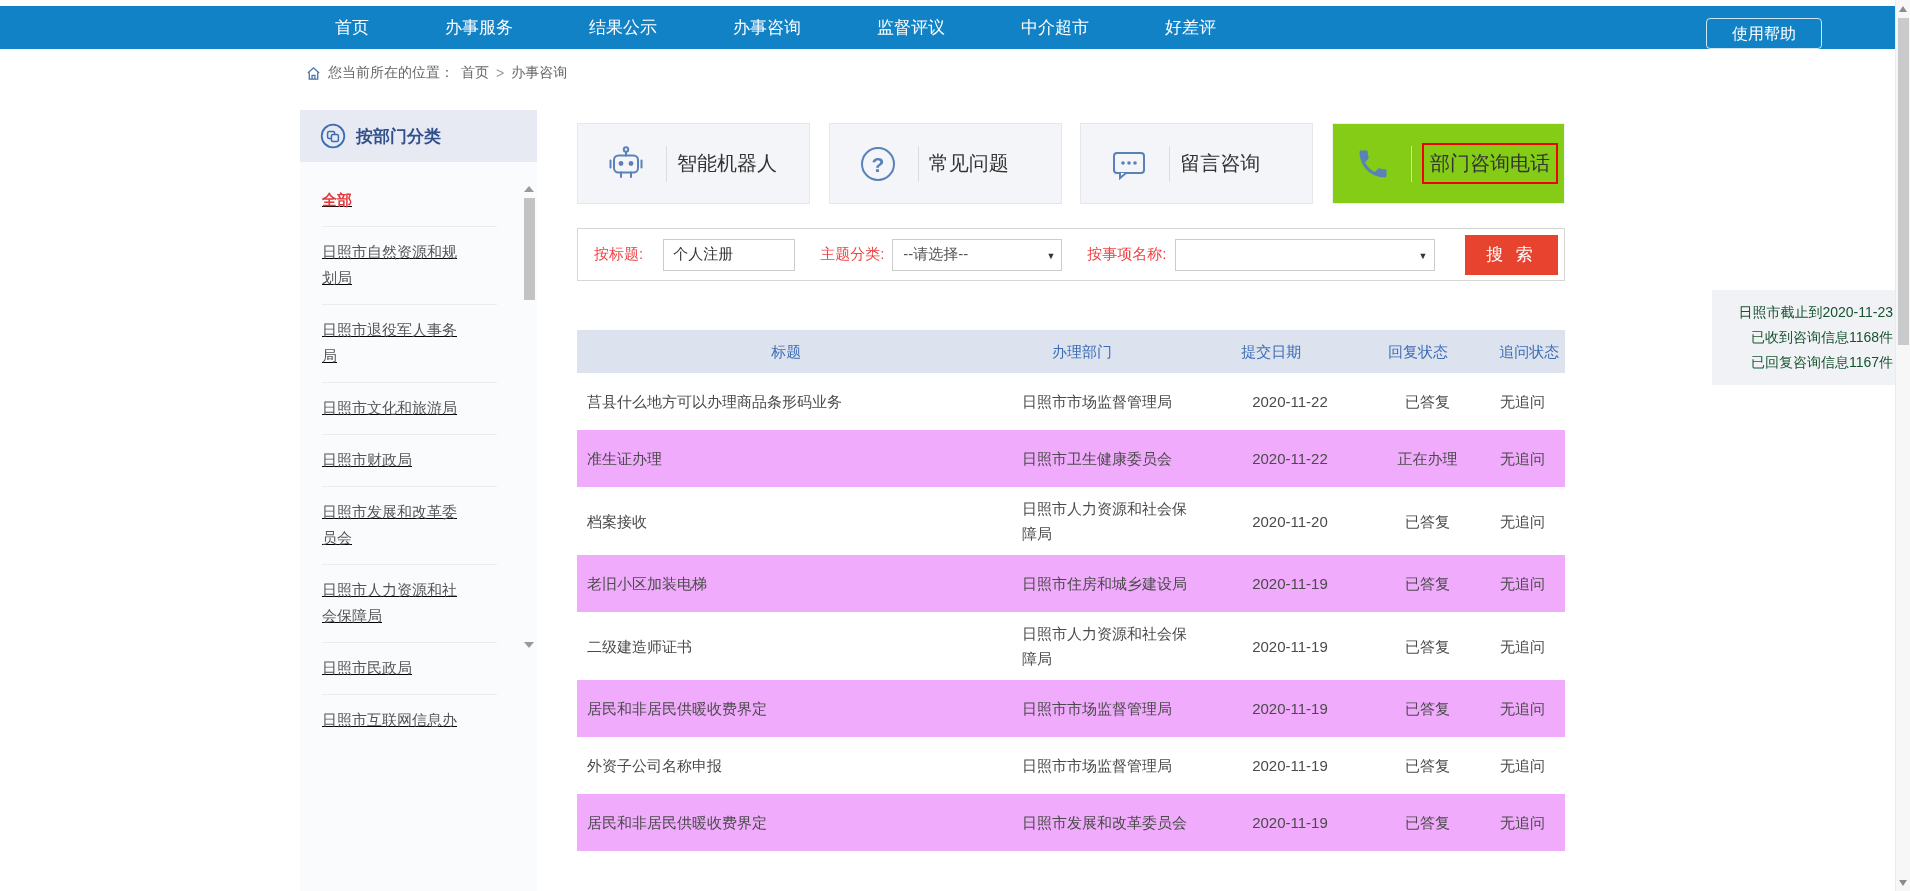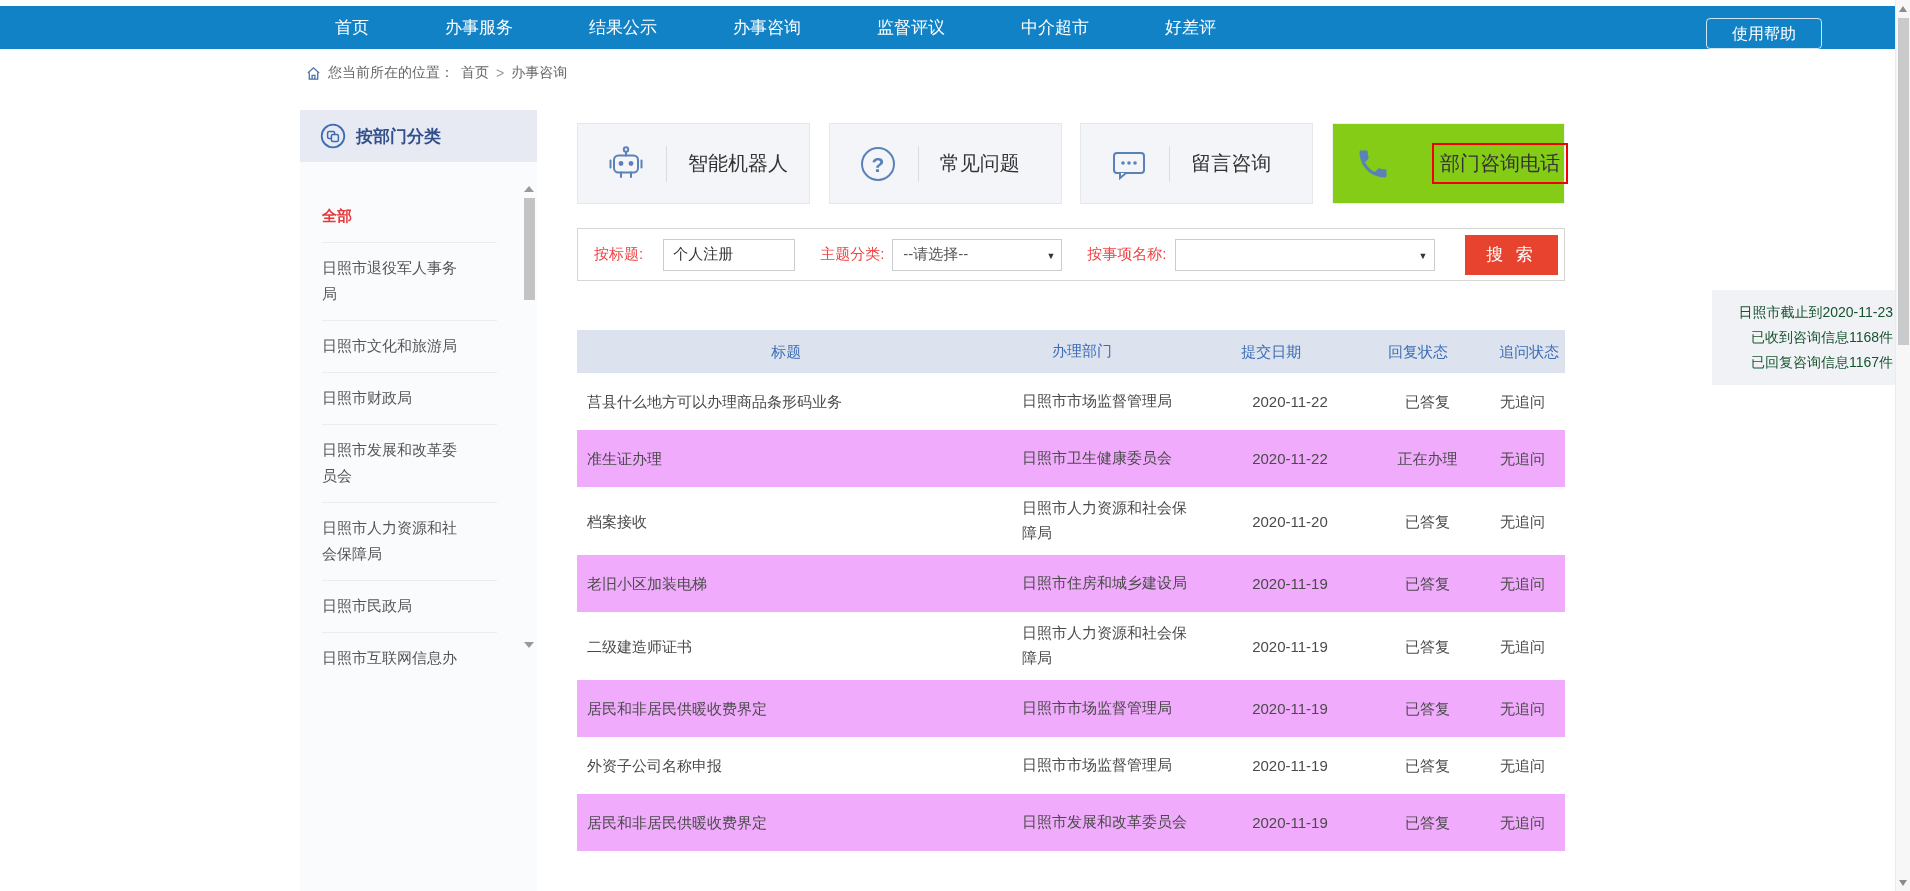--- a/index.html
+++ b/index.html
@@ -21,21 +21,21 @@
   .breadcrumb { position:absolute; left:306px; top:64px; display:flex; align-items:center; gap:7px;
     font-size:14px; color:#666; }
   .breadcrumb .link { color:#666; cursor:pointer; }
   .crumb-sep { color:#999; }
 
   
   .sidebar { position:absolute; left:300px; top:110px; width:237px; height:781px; background:#fafbfd; }
   .sidebar-header { height:52px; background:#e7eaf3; display:flex; align-items:center;
     padding-left:20px; gap:10px; }
   .sidebar-title { color:#32508c; font-size:17px; font-weight:bold; }
-  .sidebar-list { padding-top:28px; }
+  .sidebar-list { padding-top:12px;text-decoration:underline; }
   .sidebar-item { position:relative; padding:13px 70px 13px 22px; font-size:15px; color:#555;
     line-height:26px; cursor:pointer; }
   .sidebar-item:not(:first-child)::before { content:""; position:absolute; top:0; left:22px; right:40px;
     border-top:1px solid #ececee; }
   .sidebar-item.active { color:#e4393c; font-weight:bold; }
   
   .side-scroll-up, .side-scroll-down { position:absolute; right:3px; width:0; height:0;
     border-left:5px solid transparent; border-right:5px solid transparent; }
   .side-scroll-up { top:76px; border-bottom:6px solid #9a9a9a; }
   .side-scroll-down { top:532px; border-top:6px solid #9a9a9a; }
@@ -43,21 +43,21 @@
 
   
   .main { position:absolute; left:577px; top:123px; width:988px; }
 
   .tabs { display:flex; justify-content:space-between; }
   .tab { width:233px; height:81px; background:#f3f5f8; border:1px solid #e4e7ec;
     display:flex; align-items:center; cursor:pointer; }
   .tab.selected { background:#84cc16; border-color:#efefef; }
   .tab-icon { margin-left:28px; flex:0 0 auto; display:flex; }
   .tab-divider { width:1px; height:36px; background:#d8dde5; margin-left:20px; }
-  .tab-label { margin-left:21px; font-size:20px; color:#333; white-space:nowrap; }
+  .tab-label { margin-left:10px; font-size:20px; color:#333; white-space:nowrap; }
   .red-annotation { border:2px solid #f20000; padding:5px 6px; }
   .tab.selected .tab-icon { margin-left:22px; }
 
   
   .search-box { position:absolute; left:0; top:105px; width:988px; height:53px;
     border:1px solid #d6d6d6; background:#fff; display:flex; align-items:center; padding-left:16px; }
   .search-label { font-size:15px; color:#ef4444; white-space:nowrap; }
   .search-input { width:132px; height:32px; border:1px solid #ccc; margin-left:20px; padding:0 9px;
     font-size:15px; color:#333; outline:none; font-family:inherit; }
   .ml { margin-left:25px; }
@@ -73,21 +73,21 @@
   .stats-box { position:absolute; left:1712px; top:290px; width:193px; background:#f1f2f6;
     padding:10px 12px; text-align:right; font-size:14px; color:#14532d; line-height:25px; }
 
   
   .data-table { position:absolute; left:0; top:207px; width:988px; font-size:15px; }
   .t-row { display:flex; align-items:center; }
   .t-head { height:43px; background:#dce3ef; color:#3e6db5; }
   .t-row.zebra { background:#f0abfc; }
   .cell { padding:9px 0; line-height:25px; }
   .c0 { width:423px; padding-left:10px; }
-  .c1 { width:205px; padding-left:22px; padding-right:4px;font-family:Liberation Serif, serif; }
+  .c1 { width:205px; padding-left:22px; padding-right:4px; }
   .c2 { width:170px; text-align:center; }
   .c3 { width:105px; text-align:center; }
   .c4 { width:85px;  text-align:center; }
   .t-head .cell { padding:0; line-height:43px; text-align:center;margin-left:31px; }
   .t-body .t-row { min-height:57px; color:#4a4a4a; cursor:pointer; }
 
   
   .page-scroll { position:absolute; right:0; top:0; width:15px; height:891px; background:#f7f7f8;
     border-left:1px solid #ebebeb; }
   .ps-up, .ps-down { position:absolute; left:3px; width:0; height:0;
@@ -132,20 +132,21 @@
       <svg width="26" height="26" viewBox="0 0 26 26">
         <circle cx="13" cy="13" r="11.3" fill="none" stroke="#3c6cb4" stroke-width="1.8"></circle>
         <rect x="7.6" y="8.6" width="7" height="7" rx="1.5" fill="none" stroke="#3c6cb4" stroke-width="1.5"></rect>
         <rect x="11.4" y="11.6" width="7" height="7" rx="1.5" fill="#e7eaf3" stroke="#3c6cb4" stroke-width="1.5"></rect>
       </svg>
     </span>
     <span class="sidebar-title">按部门分类</span>
   </div>
   <div class="sidebar-list">
       <div class="sidebar-item active">全部</div>
+      <div class="sidebar-item">日照市自然资源和规划局</div>
       <div class="sidebar-item">日照市退役军人事务局</div>
       <div class="sidebar-item">日照市文化和旅游局</div>
       <div class="sidebar-item">日照市财政局</div>
       <div class="sidebar-item">日照市发展和改革委员会</div>
       <div class="sidebar-item">日照市人力资源和社会保障局</div>
       <div class="sidebar-item">日照市民政局</div>
       <div class="sidebar-item">日照市互联网信息办</div>
     </div>
   <div class="side-scroll-up"></div>
   <div class="side-scroll-thumb"></div>

